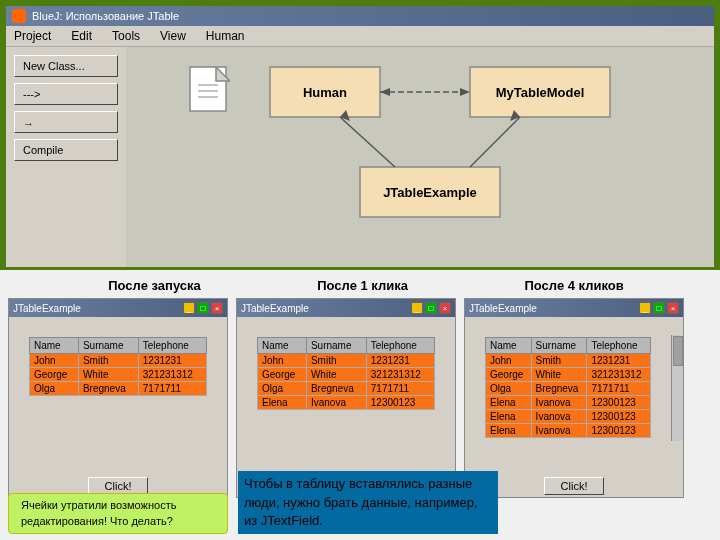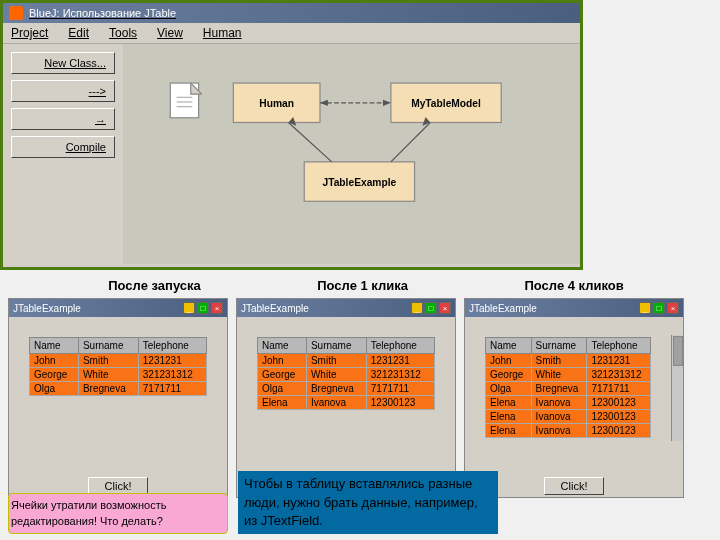--- a/index.html
+++ b/index.html
@@ -9,25 +9,24 @@
       background: #f0f0f0;
       font-family: Arial, sans-serif;
       font-size: 12px;
       overflow: hidden;
     }
 
     
     .bluej-window {
       position: absolute;
       top: 0; left: 0;
-      width: 583px;
+      width: 720px;
       height: 270px;
       background: #d4d0c8;
-      border: 3px solid #4d7c0f;
-      text-decoration: underline;
+      border: 6px solid #4d7c0f;
     }
 
     .bluej-titlebar {
       background: linear-gradient(to right, #6b7fa0, #4a5f80);
       color: white;
       font-size: 11px;
       padding: 3px 6px;
       display: flex;
       align-items: center;
       gap: 6px;
@@ -72,21 +71,21 @@
     .btn {
       background: #d4d0c8;
       border: 1px solid #888;
       border-top-color: #fff;
       border-left-color: #fff;
       border-bottom-color: #444;
       border-right-color: #444;
       padding: 4px 8px;
       font-size: 11px;
       cursor: pointer;
-      text-align: right;
+      text-align: left;
     }
 
     .diagram-area {
       flex: 1;
       background: #c8c8bc;
       position: relative;
       padding: 10px;
     }
 
     
@@ -432,21 +431,21 @@
       </div>
     </div>
     <div class="jtable-footer">
       <button class="click-btn">Click!</button>
     </div>
   </div>
 
 </div>
 
 <div style="position:absolute; bottom:6px; left:8px; width:220px;">
-  <div style="background:#f9a8d4; border:1px solid #c0c000; border-radius:4px; padding:4px 2px; font-size:11px; line-height:1.4;">
+  <div style="background:#bef264; border:1px solid #c0c000; border-radius:4px; padding:4px 12px; font-size:11px; line-height:1.4;">
     <span>Ячейки утратили возможность редактирования! Что делать?</span>
   </div>
 </div>
 
 <div style="position:absolute; bottom:6px; left:238px; width:260px;">
   <div style="background:#0369a1; border:none; padding:4px 6px; font-size:13px; line-height:1.4; font-weight:normal;">
     <span>Чтобы в таблицу вставлялись разные люди, нужно брать данные, например, из JTextField.</span>
   </div>
 </div>
 

